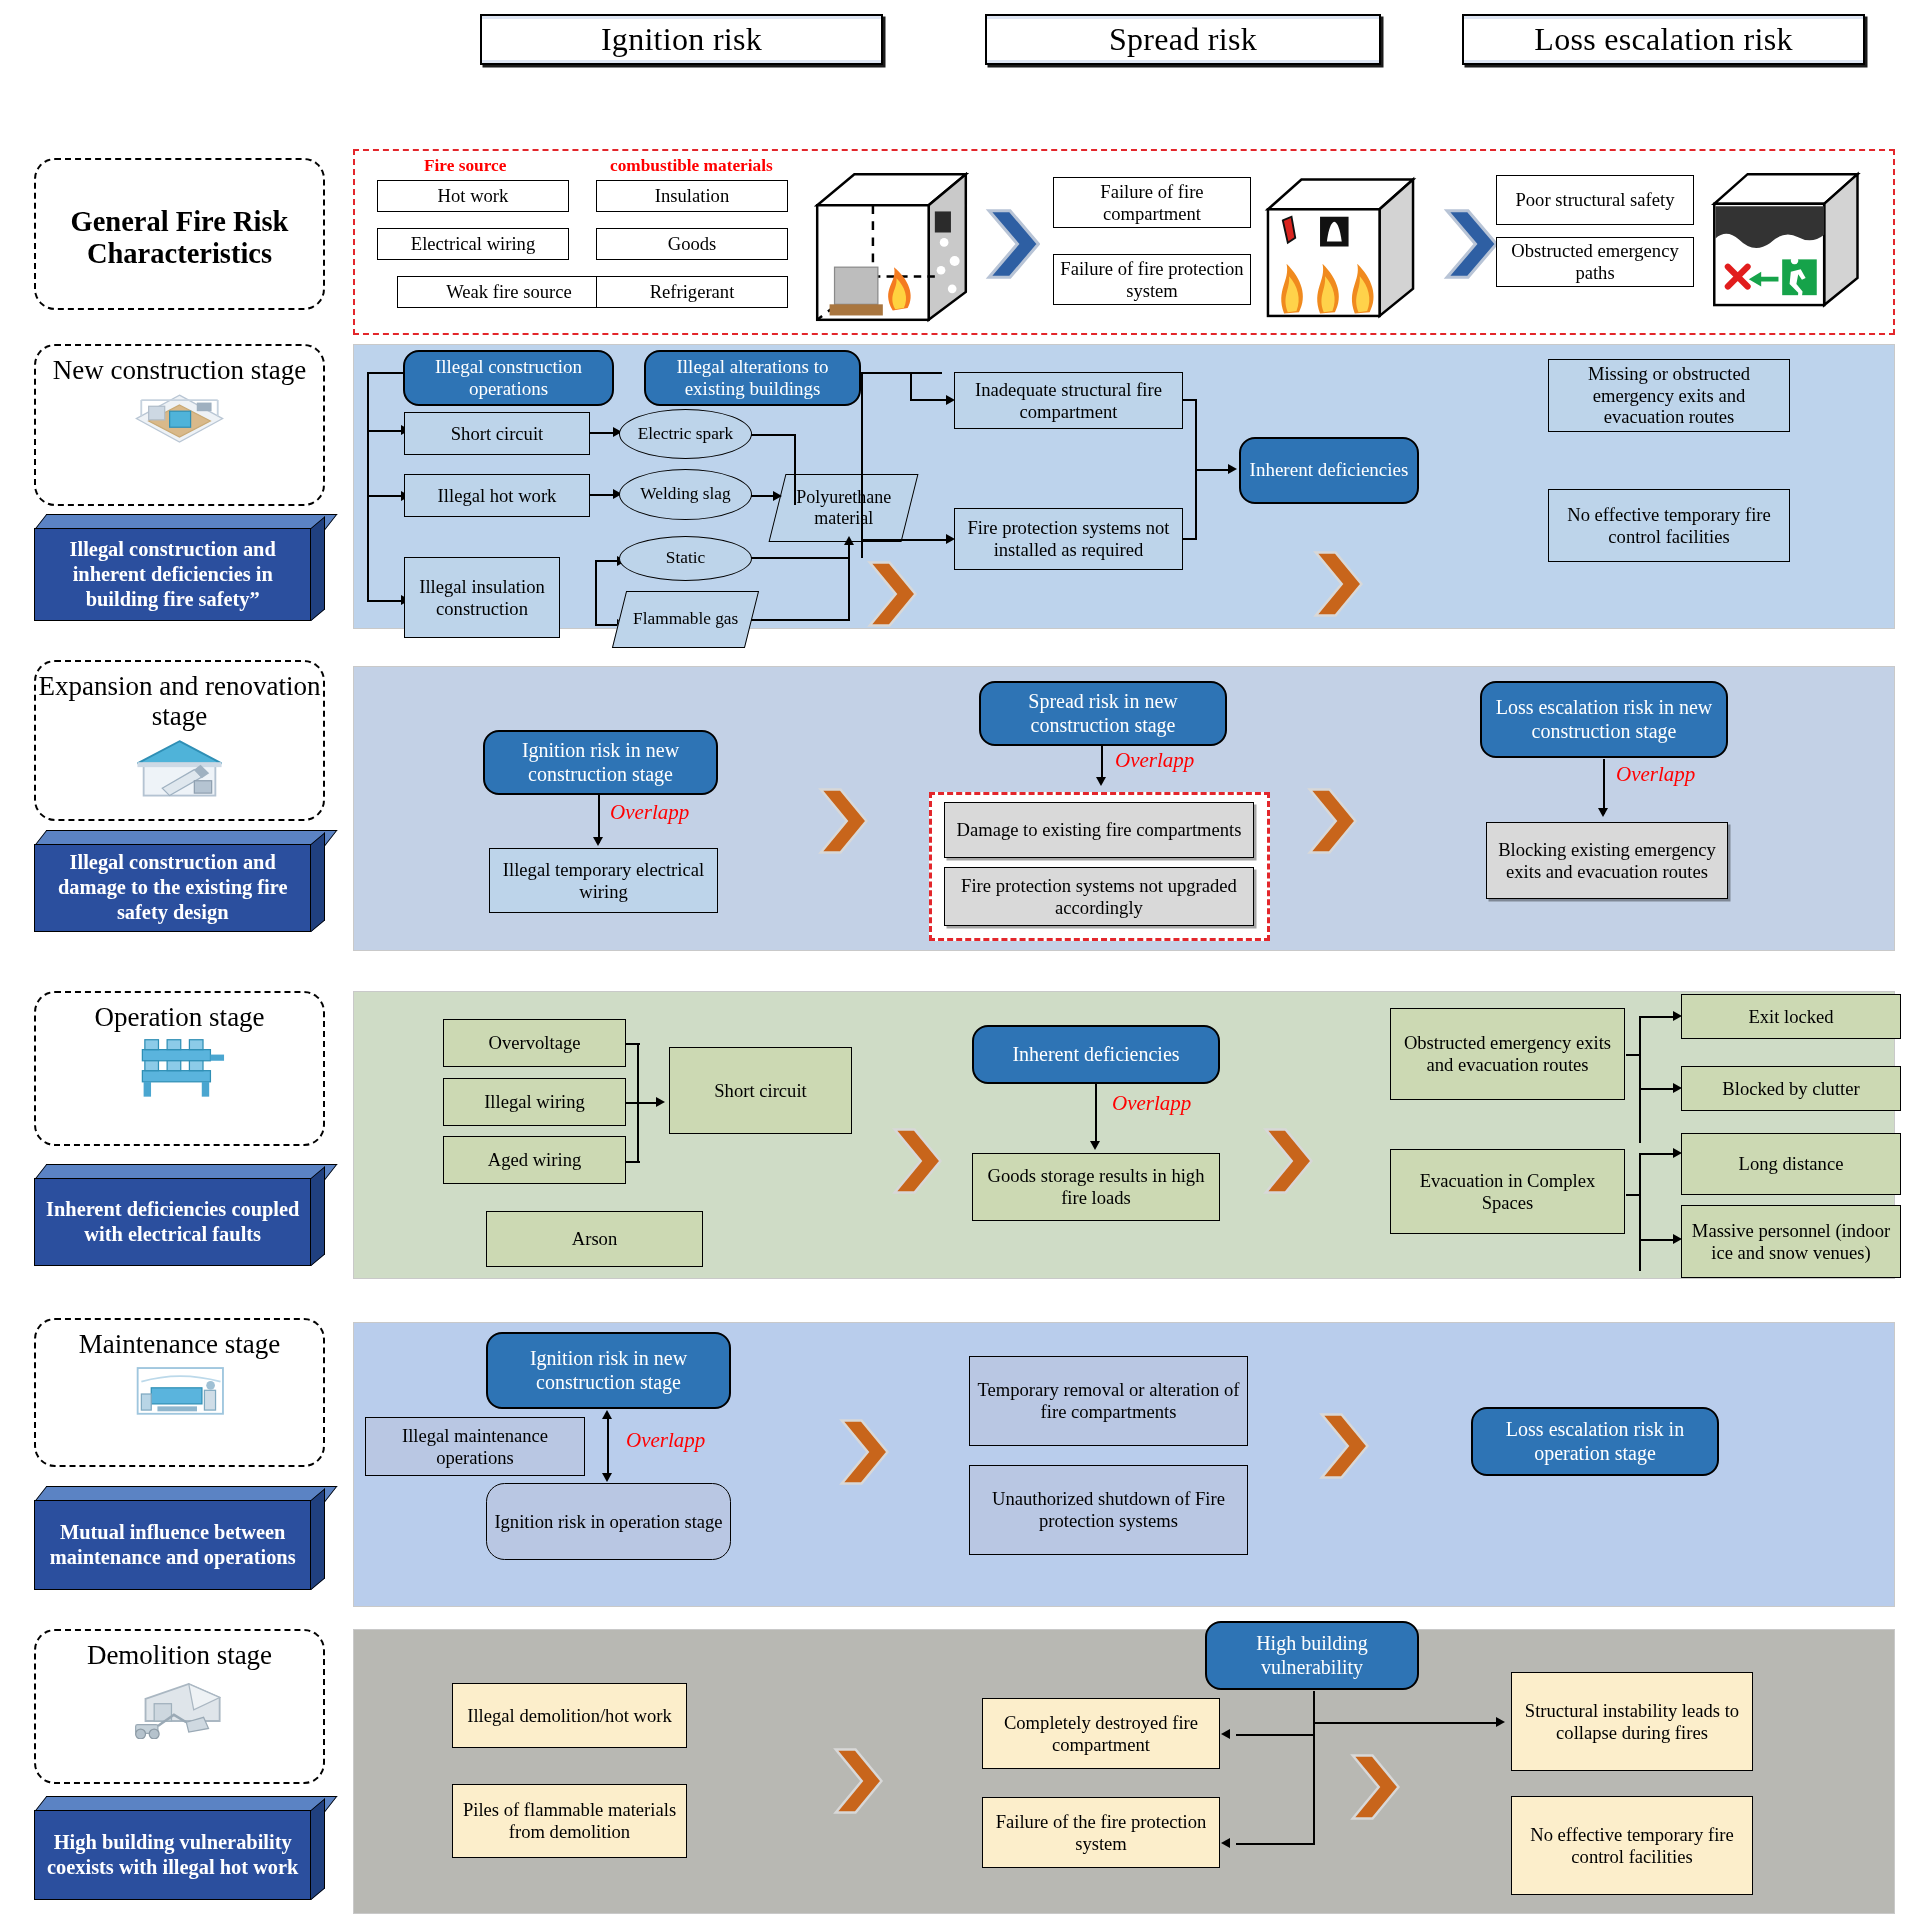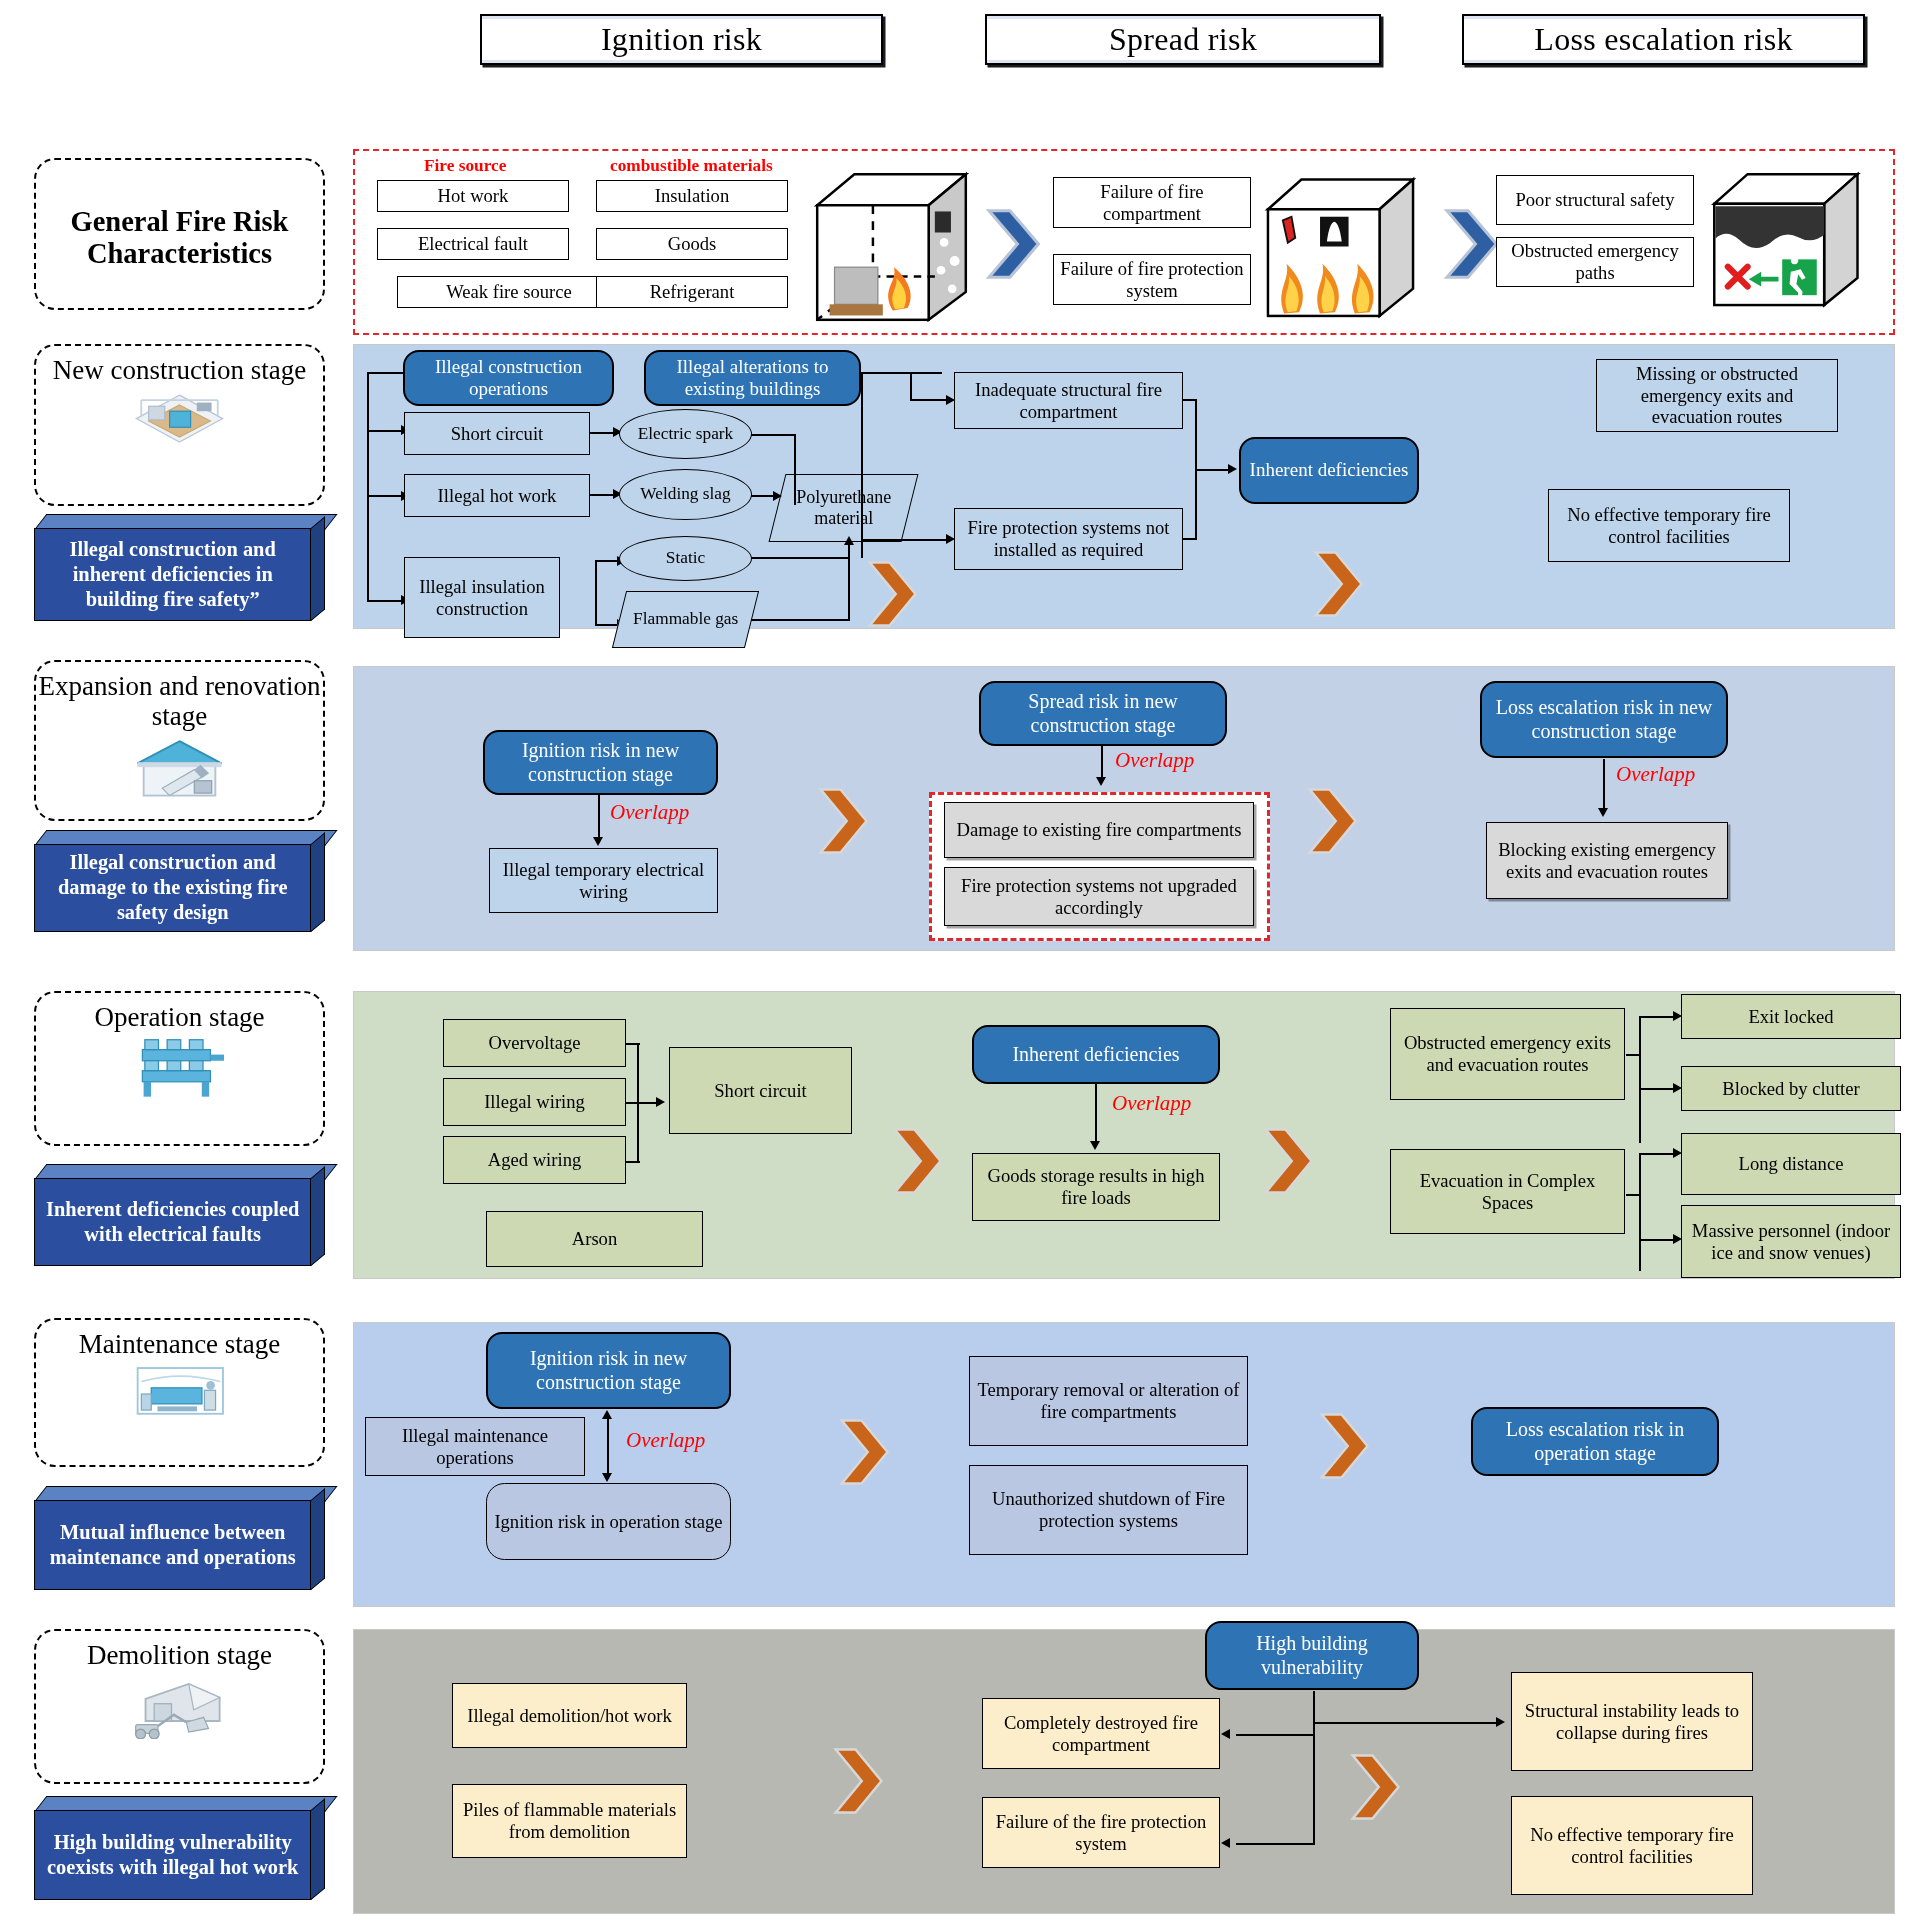--- a/index.html
+++ b/index.html
@@ -127,21 +127,21 @@
 <div class="stage-card abs bold" style="left:34px;top:158px;width:291px;height:152px;justify-content:center;">
   <div class="title">General Fire Risk Characteristics</div>
 </div>
 
 <div class="band b1 abs" style="left:353px;top:149px;width:1542px;height:186px;"></div>
 
 <div class="lbl-red" style="left:424px;top:156px;">Fire source</div>
 <div class="lbl-red" style="left:610px;top:156px;">combustible materials</div>
 
 <div class="node n-white" style="left:377px;top:180px;width:192px;height:32px;">Hot work</div>
-<div class="node n-white" style="left:377px;top:228px;width:192px;height:32px;">Electrical fault</div>
+<div class="node n-white" style="left:377px;top:228px;width:192px;height:32px;">Electrical wiring</div>
 <div class="node n-white" style="left:377px;top:276px;width:224px;height:32px;margin-left:20px;">Weak fire source</div>
 
 <div class="node n-white" style="left:596px;top:180px;width:192px;height:32px;">Insulation</div>
 <div class="node n-white" style="left:596px;top:228px;width:192px;height:32px;">Goods</div>
 <div class="node n-white" style="left:596px;top:276px;width:192px;height:32px;">Refrigerant</div>
 
 <div class="cube" style="left:811px;top:168px;">
   <svg width="161" height="155" viewBox="0 0 260 250">
     <polygon points="10,60 190,60 250,10 70,10" fill="#ffffff" stroke="#000" stroke-width="4"></polygon>
     <polygon points="190,60 250,10 250,200 190,245" fill="#c9c9c9" stroke="#000" stroke-width="4"></polygon>
@@ -294,21 +294,21 @@
 <div class="node n-lblue" style="left:954px;top:508px;width:229px;height:62px;">Fire protection systems not installed as required</div>
 
 <div class="ln lnv" style="left:1195px;top:399px;height:139px;"></div>
 <div class="ln lnh" style="left:1183px;top:399px;width:13.6px;"></div>
 <div class="ln lnh" style="left:1183px;top:538px;width:13.6px;"></div>
 <div class="ln lnh" style="left:1195px;top:469px;width:34px;"></div>
 <div class="arrow-r" style="left:1228px;top:464px;"></div>
 
 <div class="node n-blue" style="left:1239px;top:437px;width:180px;height:67px;font-size:19px;">Inherent deficiencies</div>
 
-<div class="node n-lblue" style="left:1548px;top:359px;width:242px;height:73px;margin-left:48px;">Missing or obstructed emergency exits and evacuation routes</div>
+<div class="node n-lblue" style="left:1548px;top:359px;width:242px;height:73px;">Missing or obstructed emergency exits and evacuation routes</div>
 <div class="node n-lblue" style="left:1548px;top:489px;width:242px;height:73px;">No effective temporary fire control facilities</div>
 
 <div class="chev" style="left:867px;top:560px;">
   <svg width="50" height="68" viewBox="0 0 80 110">
       <polygon points="4,4 46,55 4,106 36,106 78,55 36,4" fill="#c8651b" stroke="#d8d8d8" stroke-width="4"></polygon>
     </svg>
 </div>
 <div class="chev" style="left:1313px;top:550px;">
   <svg width="50" height="68" viewBox="0 0 80 110">
       <polygon points="4,4 46,55 4,106 36,106 78,55 36,4" fill="#c8651b" stroke="#d8d8d8" stroke-width="4"></polygon>

